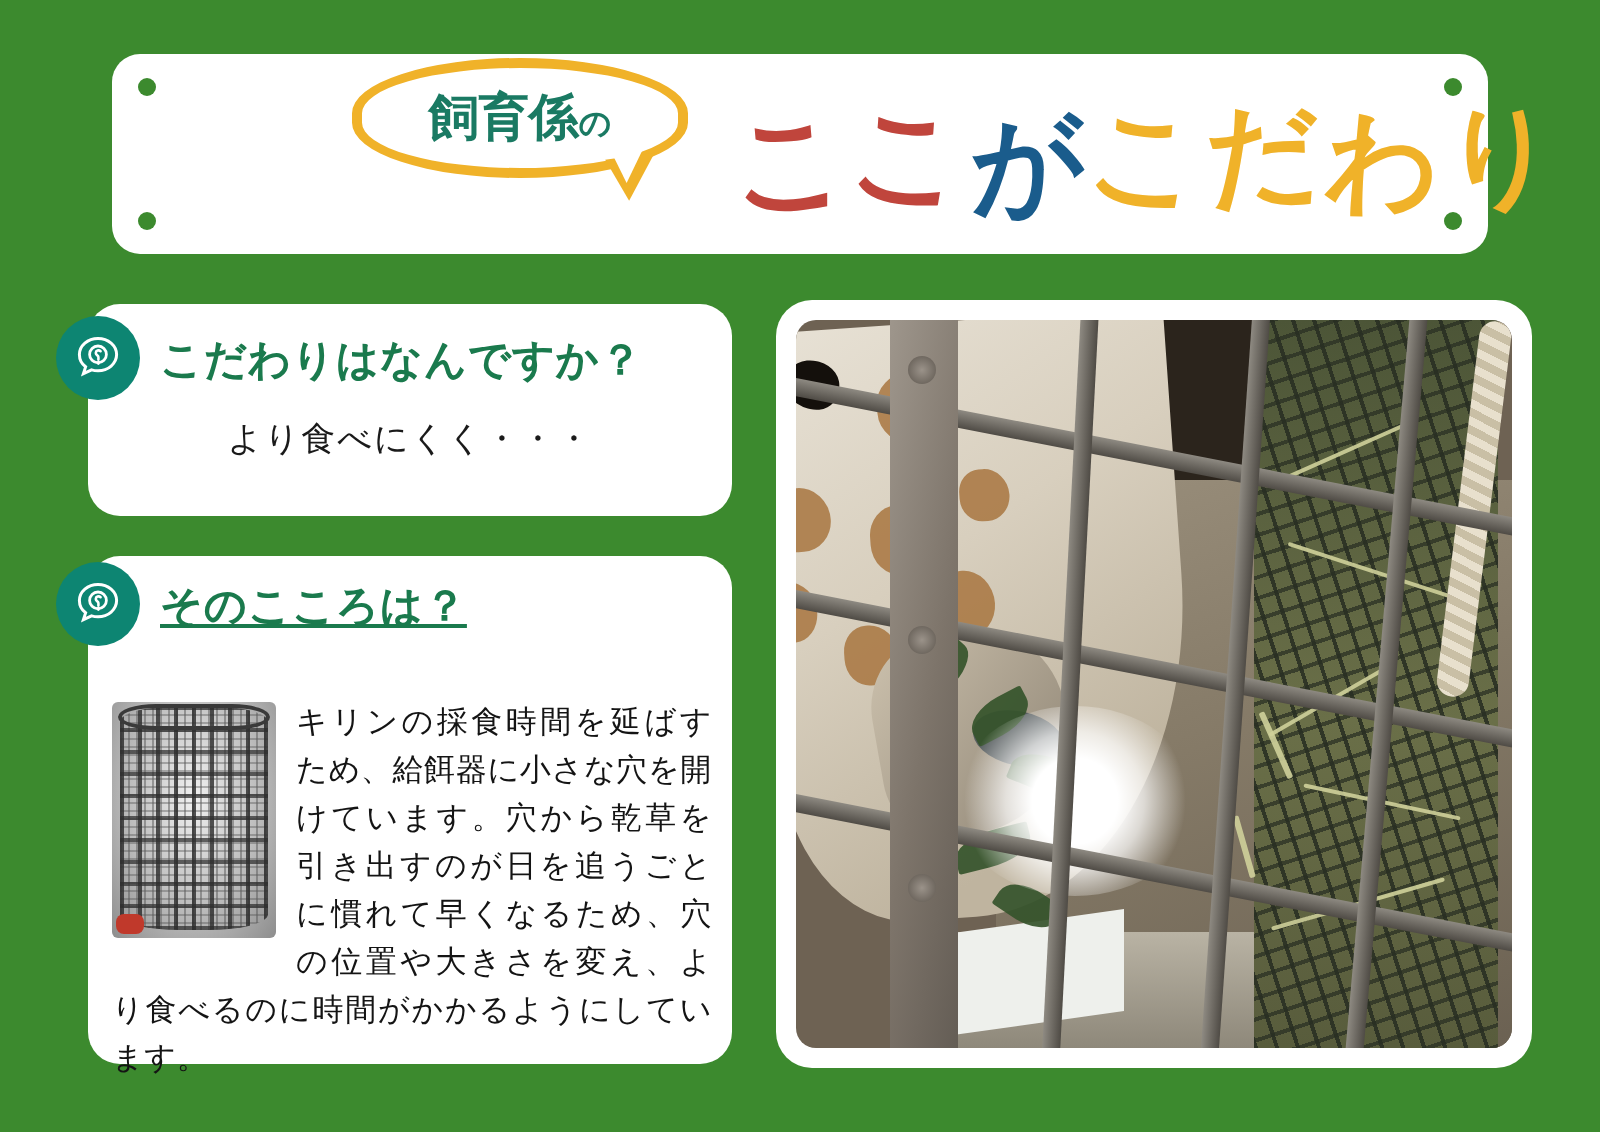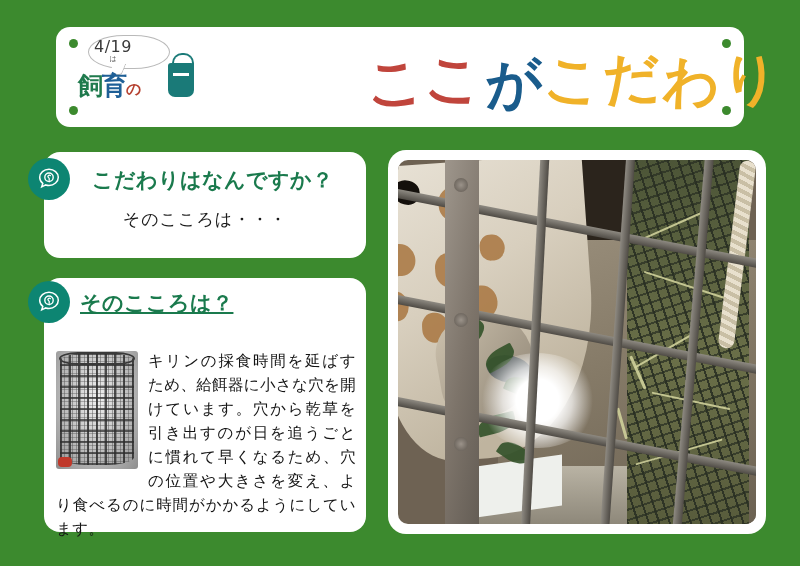--- a/index.html
+++ b/index.html
@@ -190,21 +190,21 @@
   #q-badge-2 { left: 28px; top: 281px; }
 
   .q-heading {
     position: absolute;
     font-size: 21px;
     font-weight: bold;
     color: #1a7a4d;
     letter-spacing: 0.5px;
     white-space: nowrap;
   }
-  #q-heading-1 { left: 92px; top: 166px; }
+  #q-heading-1 { left: 80px; top: 166px; }
   #q-heading-2 { left: 80px; top: 289px; text-decoration: underline; }
 
   .a-text-1 {
     position: absolute;
     left: 44px; top: 208px;
     width: 322px;
     text-align: center;
     font-size: 17px;
     color: #1a1a1a;
     letter-spacing: 1px;
@@ -390,28 +390,25 @@
 </style>
 </head>
 <body>
 
 <div class="header-card">
   <span class="plaque-dot dot-tl"></span>
   <span class="plaque-dot dot-bl"></span>
   <span class="plaque-dot dot-tr"></span>
   <span class="plaque-dot dot-br"></span>
 
-  <div class="logo">
-    <div class="logo-bubble"></div>
-    <div class="logo-date">4/19</div>
-    <div class="logo-ha">は</div>
-    <div class="logo-word">飼<span class="c-ku">育</span><span class="c-no">の</span></div>
-    <div class="logo-bucket"></div>
+
+  <div class="speech">
+    <span class="speech-text">飼育係<span class="small-no">の</span></span>
+    <span class="speech-tail"></span>
   </div>
-
 
   <div class="title">
     <span class="ch t-red r1">こ</span>
     <span class="ch t-red r2">こ</span>
     <span class="ch t-blue r3">が</span>
     <span class="ch t-yellow r4">こ</span>
     <span class="ch t-yellow r5">だ</span>
     <span class="ch t-yellow r6">わ</span>
     <span class="ch t-yellow r7">り</span>
     <span class="ch t-yellow r8">！</span>
@@ -420,21 +417,21 @@
 
 <div class="qa-card" id="qa-card-1"></div>
 <div class="q-badge" id="q-badge-1">
   <svg width="26" height="26" viewBox="0 0 26 26" aria-hidden="true">
     <path d="M13 3.2c5.1 0 9.3 3.6 9.3 8.1s-4.2 8.1-9.3 8.1c-1.1 0-2.2-.17-3.2-.48l-4.1 1.9 1.1-3.4C4.7 15.9 3.7 13.9 3.7 11.3c0-4.5 4.2-8.1 9.3-8.1z" fill="none" stroke="#ffffff" stroke-width="1.5"></path>
     <circle cx="13" cy="11.2" r="4.2" fill="none" stroke="#ffffff" stroke-width="1.4"></circle>
     <path d="M14.3 9.6c-.9-.8-2.4-.4-2.4.9 0 .9.9 1.1 1.2 1.7.2.4.1 1 .1 1.5M13.2 14.9v.9" fill="none" stroke="#ffffff" stroke-width="1.3" stroke-linecap="round"></path>
   </svg>
 </div>
 <div class="q-heading" id="q-heading-1">こだわりはなんですか？</div>
-<div class="a-text-1">そのこころは・・・</div>
+<div class="a-text-1">より食べにくく・・・</div>
 
 <div class="qa-card" id="qa-card-2"></div>
 <div class="q-badge" id="q-badge-2">
   <svg width="26" height="26" viewBox="0 0 26 26" aria-hidden="true">
     <path d="M13 3.2c5.1 0 9.3 3.6 9.3 8.1s-4.2 8.1-9.3 8.1c-1.1 0-2.2-.17-3.2-.48l-4.1 1.9 1.1-3.4C4.7 15.9 3.7 13.9 3.7 11.3c0-4.5 4.2-8.1 9.3-8.1z" fill="none" stroke="#ffffff" stroke-width="1.5"></path>
     <circle cx="13" cy="11.2" r="4.2" fill="none" stroke="#ffffff" stroke-width="1.4"></circle>
     <path d="M14.3 9.6c-.9-.8-2.4-.4-2.4.9 0 .9.9 1.1 1.2 1.7.2.4.1 1 .1 1.5M13.2 14.9v.9" fill="none" stroke="#ffffff" stroke-width="1.3" stroke-linecap="round"></path>
   </svg>
 </div>
 <div class="q-heading" id="q-heading-2">そのこころは？</div>

